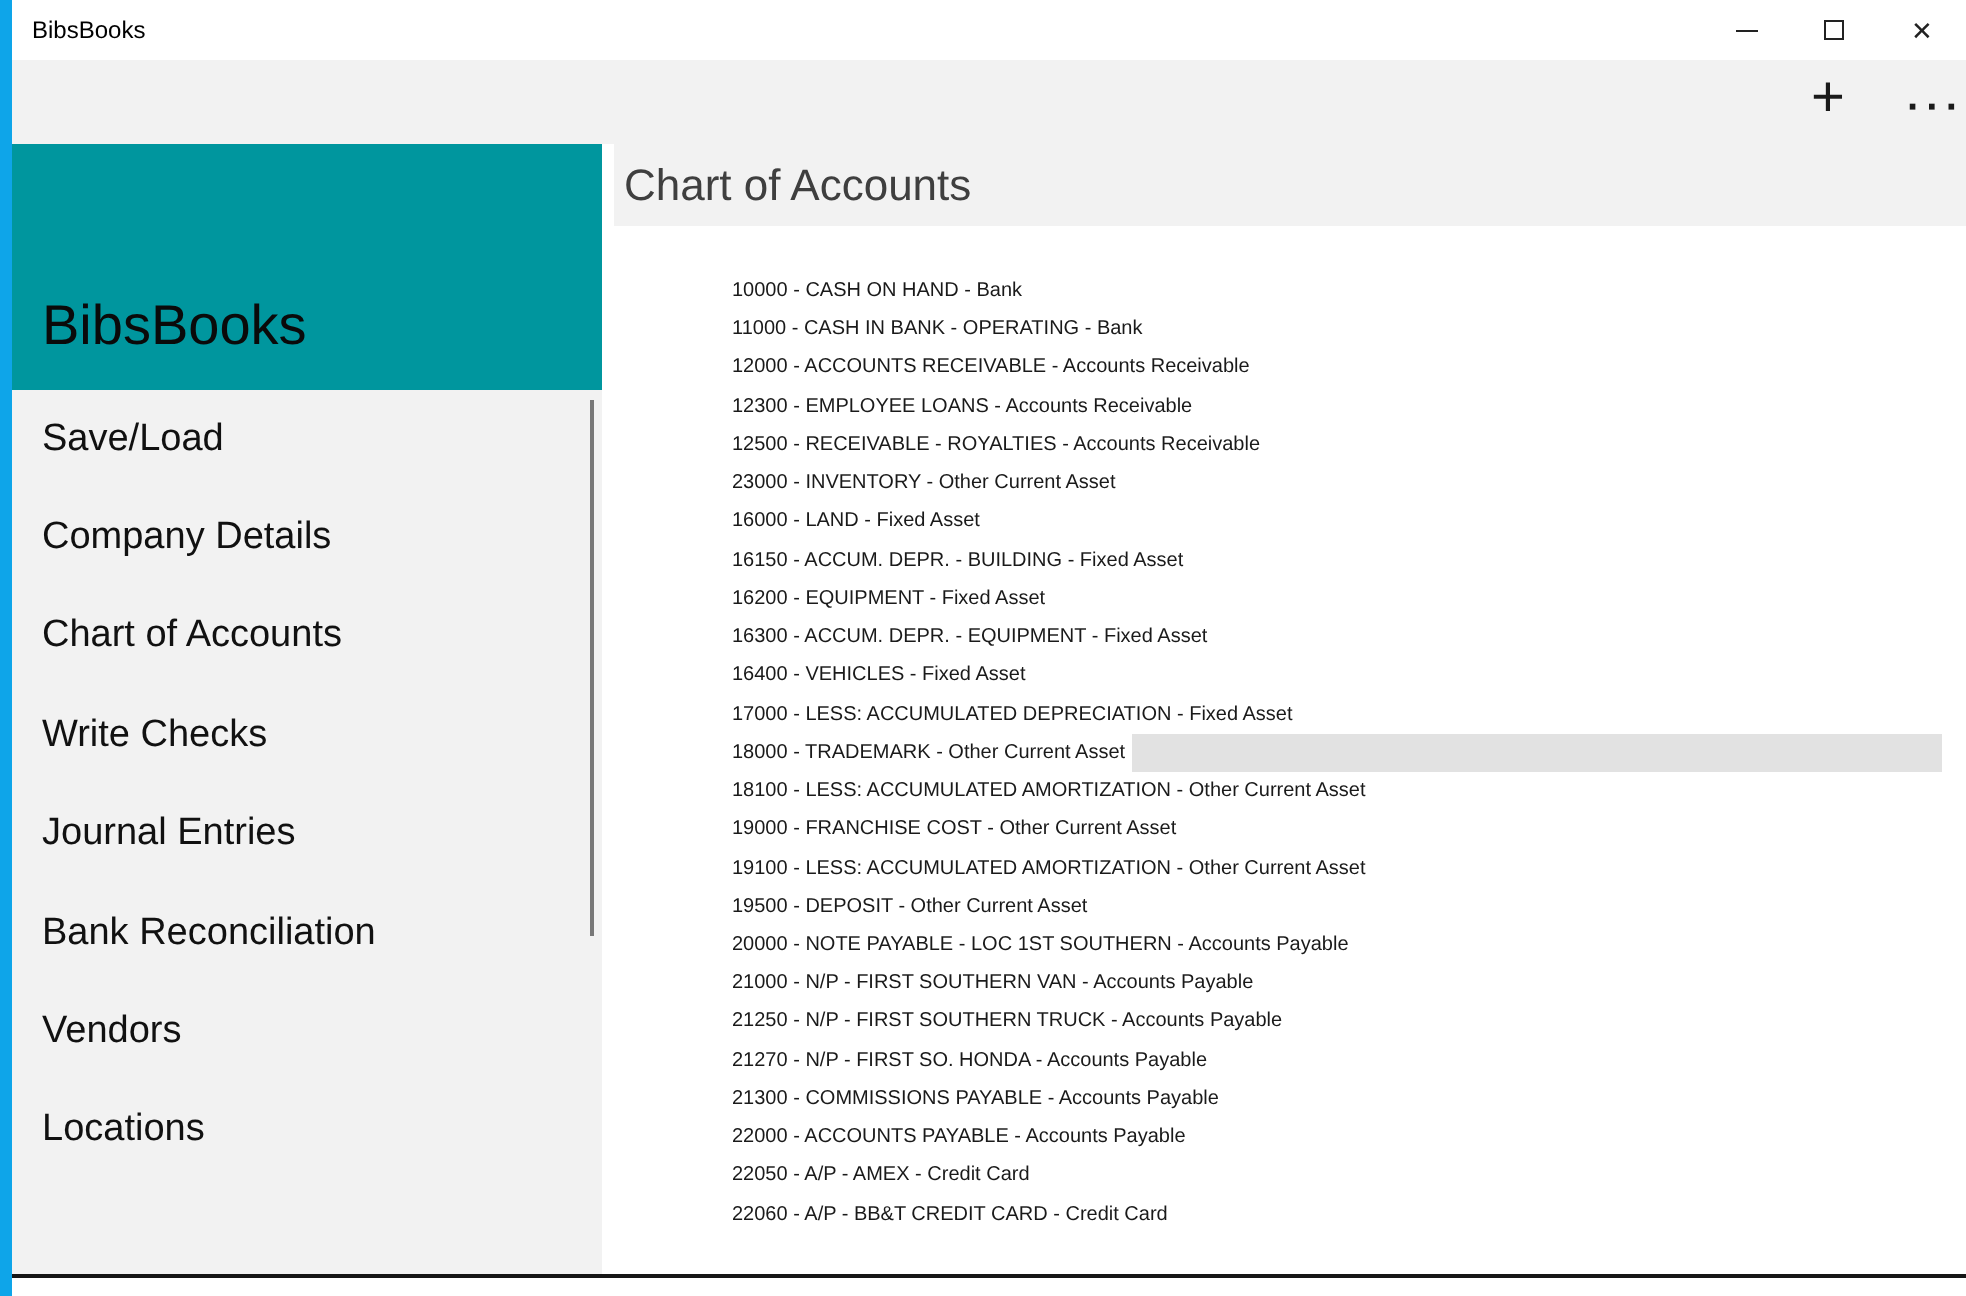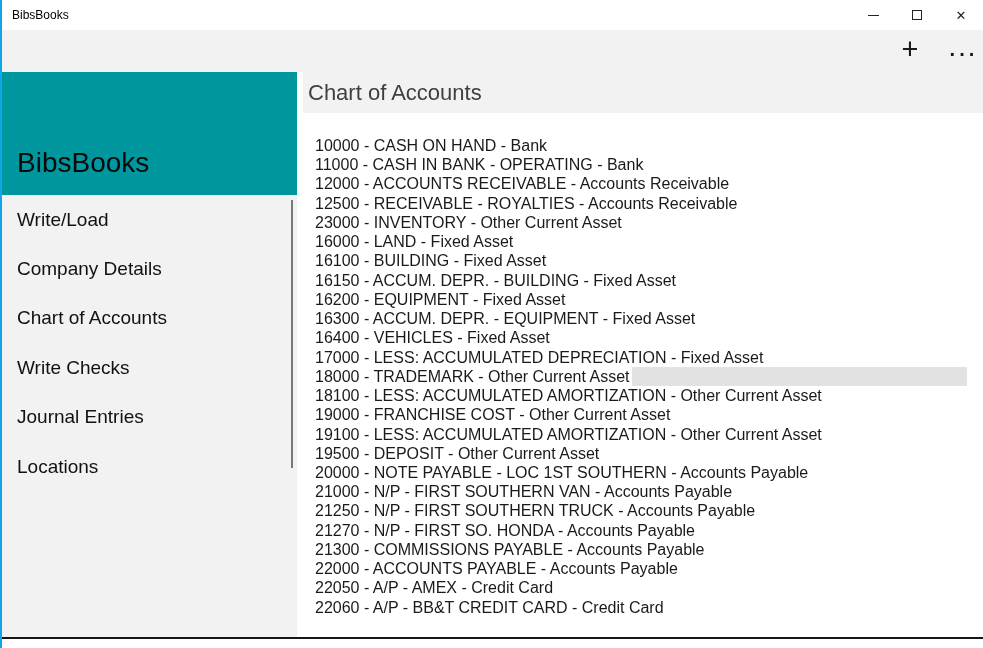--- a/index.html
+++ b/index.html
@@ -1,20 +1,20 @@
 <!DOCTYPE html>
 <html><head>
 <meta charset="utf-8">
 <style>
   * { margin:0; padding:0; box-sizing:border-box; }
   html,body { width:983px; height:648px; background:#ffffff; overflow:hidden;
     font-family:"Liberation Sans","DejaVu Sans",sans-serif; }
 
   .window { position:relative; width:983px; height:648px; background:#86efac;
-    border-left:2px solid #0ea5e9; overflow:hidden; }
+    border-left:6px solid #0ea5e9; overflow:hidden; }
 
   
   .titlebar { position:absolute; top:0; left:0; right:0; height:30px; background:#ffffff; }
   .titlebar-text { position:absolute; left:10px; top:0; height:30px; line-height:30px;
     font-size:12px; color:#000000; }
   .caption-buttons { position:absolute; right:0; top:0; height:30px; display:flex; }
   .caption-btn { width:44px; height:30px; display:flex; align-items:center; justify-content:center; }
   .glyph-min { width:11px; height:1px; background:#222; }
   .glyph-max { width:10px; height:10px; border:1px solid #222; background:transparent; }
   .glyph-close { font-size:13px; color:#222; line-height:1; }
@@ -38,21 +38,21 @@
     background:#787878; }
 
   
   .content { position:absolute; top:72px; left:295px; width:688px; height:565px; background:#ffffff; }
   .content-header { position:absolute; top:0; left:6px; right:0; height:41px; background:#f2f2f2;
     display:flex; align-items:center; padding-left:5px; }
   .content-title { font-size:22px; font-weight:300; color:#3f3f3f; }
   .account-list { position:absolute; top:41px; left:0; right:0; bottom:0; overflow:hidden;
     padding:23px 18px 0 18px; }
   .account-row { height:19.24px; line-height:19.24px; display:flex; white-space:nowrap;
-    font-size:16px; color:#1a1a1a; }
+    font-size:10px; color:#1a1a1a;margin-left:47px; }
   .account-text { background:transparent; }
   .account-row.highlighted .account-text { background:#ffffff; padding-right:3px; }
   .hl-fill { flex:1 1 auto; background:#e2e2e2; }
 
   
   .bottom-border { position:absolute; top:637px; left:0; right:0; height:2px; background:#161616; }
   .below-window { position:absolute; top:639px; left:0; right:0; bottom:0; background:#ffffff; }
 </style>
 </head>
 <body>
@@ -81,55 +81,57 @@
     <div class="toolbar-btn btn-more">
       <span>···</span>
     </div>
   </div>
 
   <div class="sidebar">
     <div class="sidebar-header" id="sidebar-header" style="background: rgb(0, 150, 158);">
       <span class="sidebar-header-title">BibsBooks</span>
     </div>
     <div class="sidebar-nav" id="sidebar-nav">
-        <div class="nav-item">Write/Load</div>
+        <div class="nav-item">Save/Load</div>
         <div class="nav-item">Company Details</div>
         <div class="nav-item">Chart of Accounts</div>
         <div class="nav-item">Write Checks</div>
         <div class="nav-item">Journal Entries</div>
+        <div class="nav-item">Bank Reconciliation</div>
+        <div class="nav-item">Vendors</div>
         <div class="nav-item">Locations</div>
       </div>
     <div class="sidebar-scroll-thumb"></div>
   </div>
 
   <div class="content">
     <div class="content-header">
       <span class="content-title">Chart of Accounts</span>
     </div>
     <div class="account-list" id="account-list">
         <div class="account-row">
           <span class="account-text">10000 - CASH ON HAND - Bank</span>
         </div>
         <div class="account-row">
           <span class="account-text">11000 - CASH IN BANK - OPERATING - Bank</span>
         </div>
         <div class="account-row">
           <span class="account-text">12000 - ACCOUNTS RECEIVABLE - Accounts Receivable</span>
         </div>
         <div class="account-row">
+          <span class="account-text">12300 - EMPLOYEE LOANS - Accounts Receivable</span>
+        </div>
+        <div class="account-row">
           <span class="account-text">12500 - RECEIVABLE - ROYALTIES - Accounts Receivable</span>
         </div>
         <div class="account-row">
           <span class="account-text">23000 - INVENTORY - Other Current Asset</span>
         </div>
         <div class="account-row">
           <span class="account-text">16000 - LAND - Fixed Asset</span>
-        </div>
-        <div class="account-row">
-          <span class="account-text">16100 - BUILDING - Fixed Asset</span>
         </div>
         <div class="account-row">
           <span class="account-text">16150 - ACCUM. DEPR. - BUILDING - Fixed Asset</span>
         </div>
         <div class="account-row">
           <span class="account-text">16200 - EQUIPMENT - Fixed Asset</span>
         </div>
         <div class="account-row">
           <span class="account-text">16300 - ACCUM. DEPR. - EQUIPMENT - Fixed Asset</span>
         </div>

